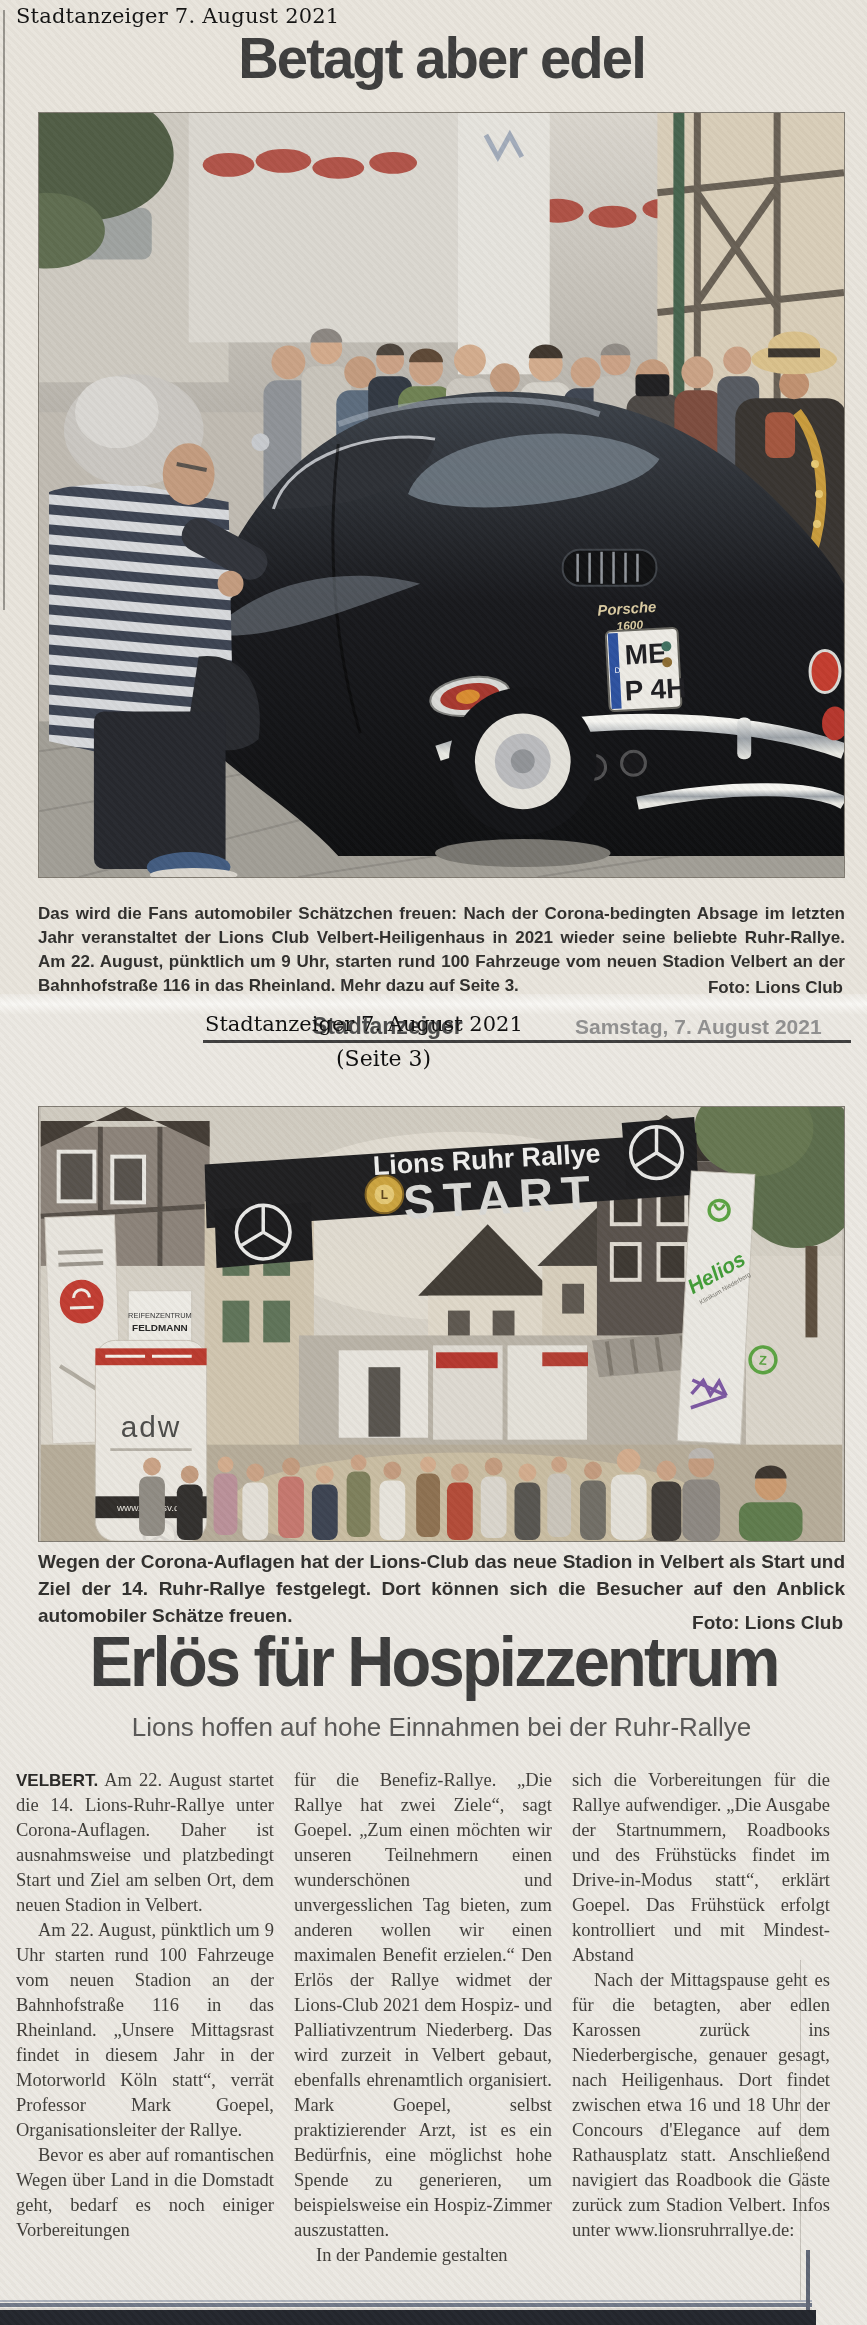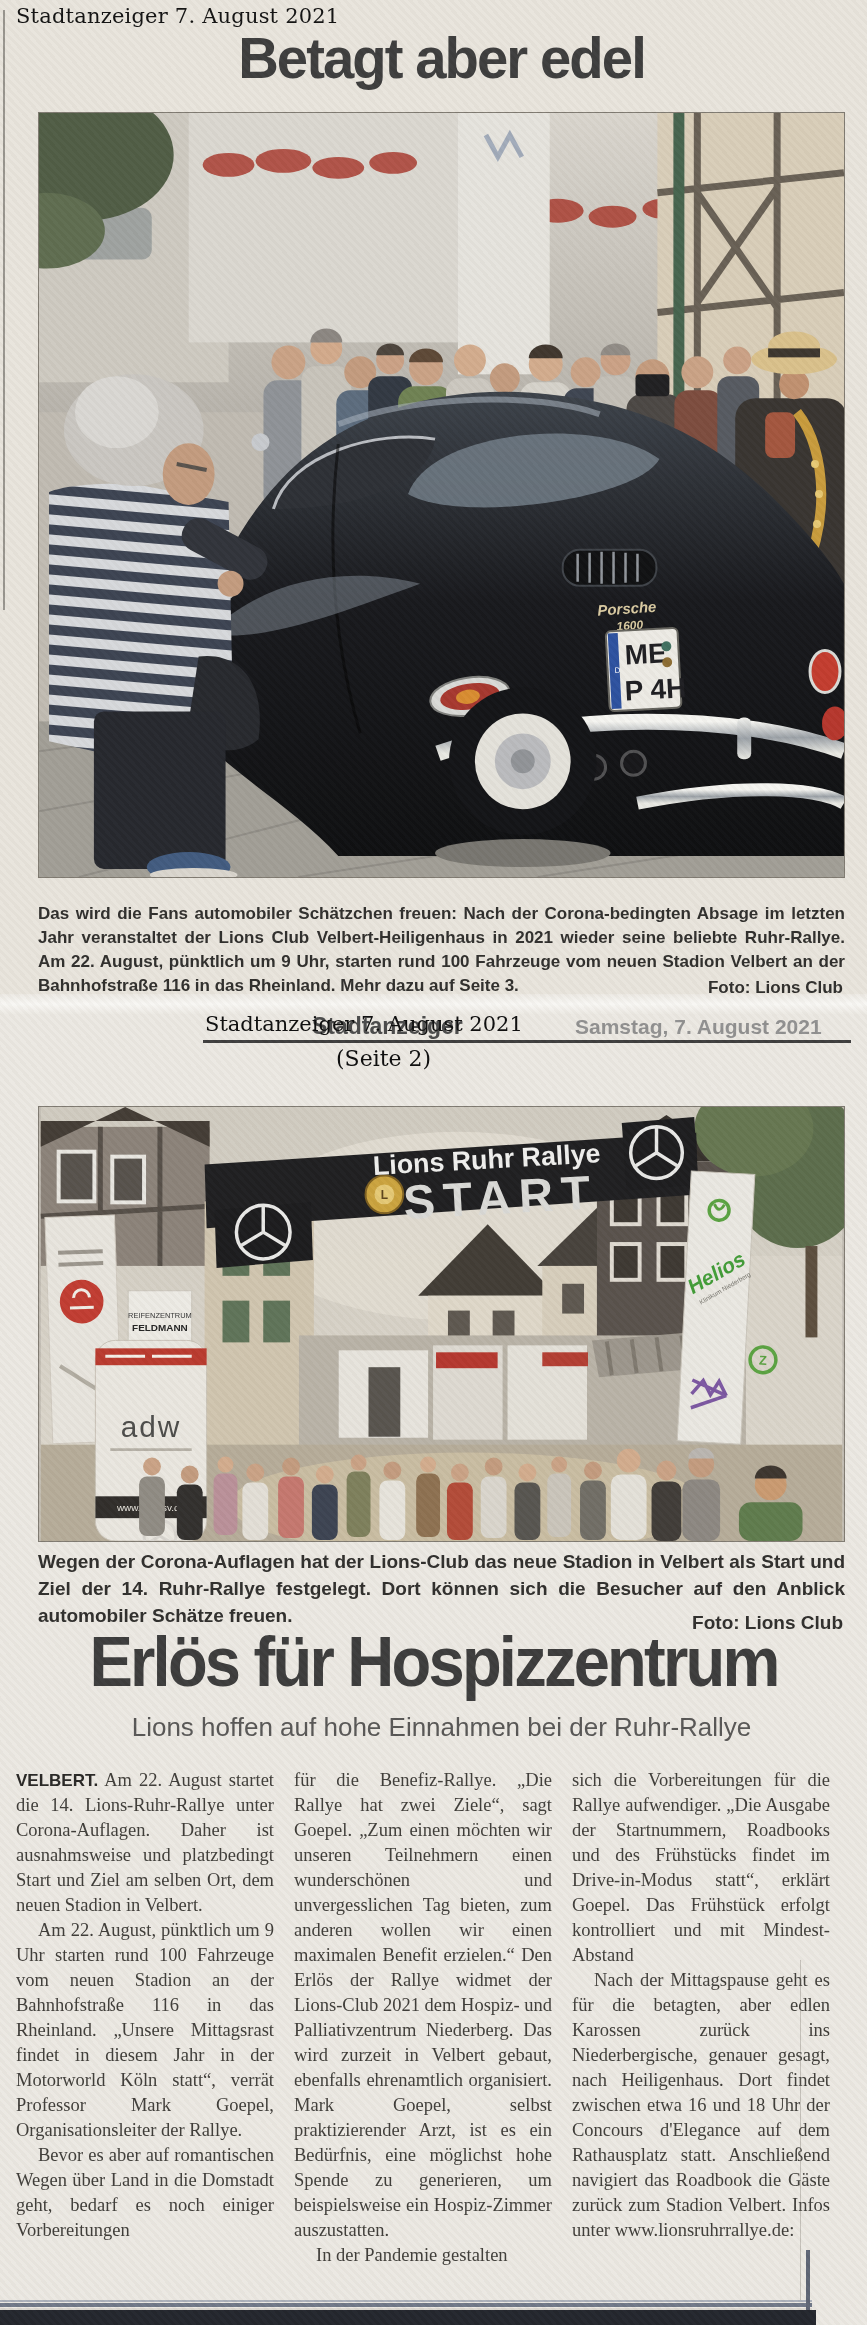--- a/index.html
+++ b/index.html
@@ -274,21 +274,21 @@
   <div class="caption caption1">
     <span>Das wird die Fans automobiler Schätzchen freuen: Nach der Corona-bedingten Absage im letzten Jahr veranstaltet der Lions Club Velbert-Heiligenhaus in 2021 wieder seine beliebte Ruhr-Rallye. Am 22. August, pünktlich um 9 Uhr, starten rund 100 Fahrzeuge vom neuen Stadion Velbert an der Bahnhofstraße 116 in das Rheinland. Mehr dazu auf Seite 3.</span>
     <span class="credit">Foto: Lions Club</span>
   </div>
 
   <div class="masthead">
     <div class="paper-name">Stadtanzeiger</div>
     <div class="stamp stamp2">Stadtanzeiger 7. August 2021</div>
     <div class="m-date">Samstag, 7. August 2021</div>
     <div class="m-rule"></div>
-    <div class="stamp seite">(Seite 2)</div>
+    <div class="stamp seite">(Seite 3)</div>
   </div>
 
   <div class="photo photo2">
     <svg width="805" height="434" viewBox="0 0 807 437">
       <defs>
         <linearGradient id="sky2" x1="0" y1="0" x2="0" y2="1">
           <stop offset="0" stop-color="#cfcabf"></stop>
             <stop offset="1" stop-color="#ddd8cd"></stop>
         </linearGradient>
       </defs>

